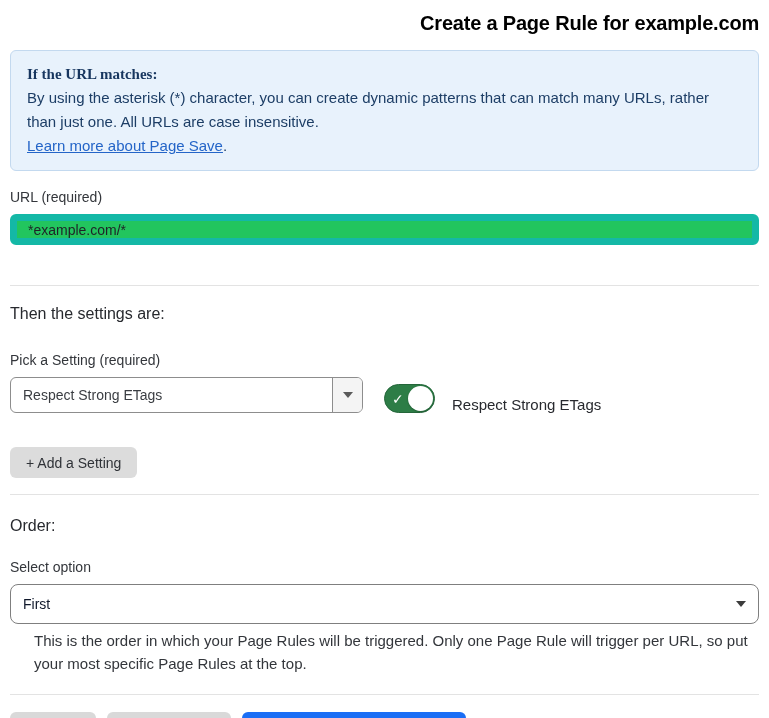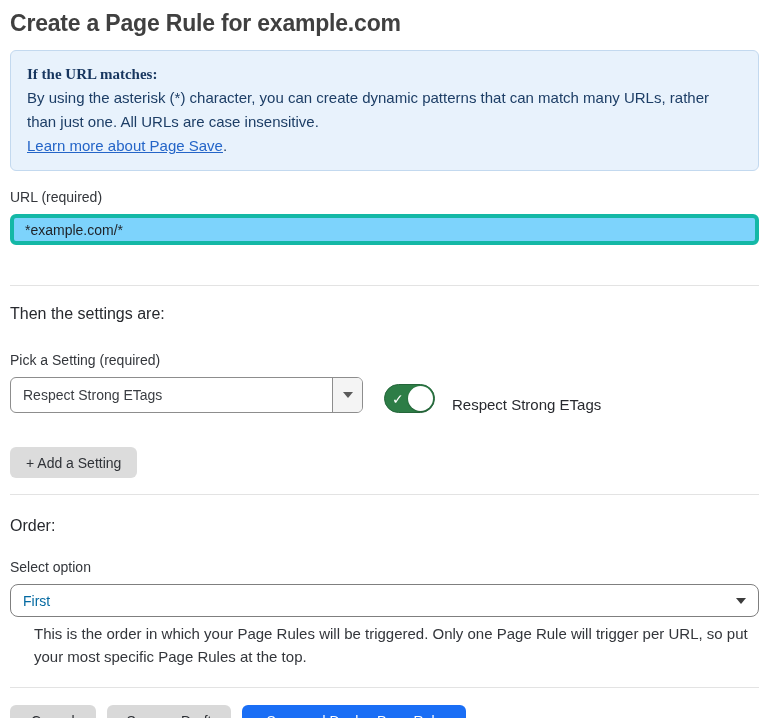--- a/index.html
+++ b/index.html
@@ -8,25 +8,26 @@
     height: 718px;
     background: #ffffff;
     font-family: "Liberation Sans", sans-serif;
     color: #2b2e33;
     overflow: hidden;
   }
   .container { padding: 0 10px; }
 
   .page-title {
     margin-top: 10px;
-    font-size: 23px;
+    font-size: 20px;
     line-height: 26px;
     font-weight: 700;
-    color: #404040;
+    color: #000000;
     letter-spacing: -0.2px;
+    text-align: right;
   }
 
   .info-box {
     margin-top: 14px;
     background: #e8f2fc;
     border: 1px solid #c3d9ef;
     border-radius: 6px;
     padding: 11px 16px 12px 16px;
     color: #1d3e66;
     font-size: 15px;
@@ -44,22 +45,22 @@
     font-size: 14px;
     line-height: 17px;
     color: #33363b;
   }
   .url-label { margin-top: 18px; }
 
   .url-input {
     margin-top: 8px;
     width: 100%;
     height: 31px;
-    background: #7dd3fc;
-    border: 4px solid #14b8a6;
+    background: #22c55e;
+    border: 7px solid #14b8a6;
     border-radius: 6px;
     padding: 0 11px;
     font-family: "Liberation Sans", sans-serif;
     font-size: 14px;
     color: #1f2227;
     outline: none;
   }
 
   .divider {
     border: none;
@@ -168,30 +169,30 @@
     display: inline-flex;
     align-items: center;
     text-align: center;
   }
 
   .order-select-label { margin-top: 23px; }
 
   .order-select {
     margin-top: 8px;
     width: 100%;
-    height: 33px;
+    height: 40px;
     background: #ffffff;
     border: 1px solid #7f7f7f;
     border-radius: 8px;
     display: flex;
     align-items: center;
     justify-content: space-between;
     padding: 0 12px;
     font-size: 14px;
-    color: #0369a1;
+    color: #0f172a;
     cursor: pointer;
   }
   .order-select .tri-down {
     border-left-width: 5px;
     border-right-width: 5px;
     border-top-width: 6px;
     border-top-color: #3c3c3c;
   }
 
   .help-text {

